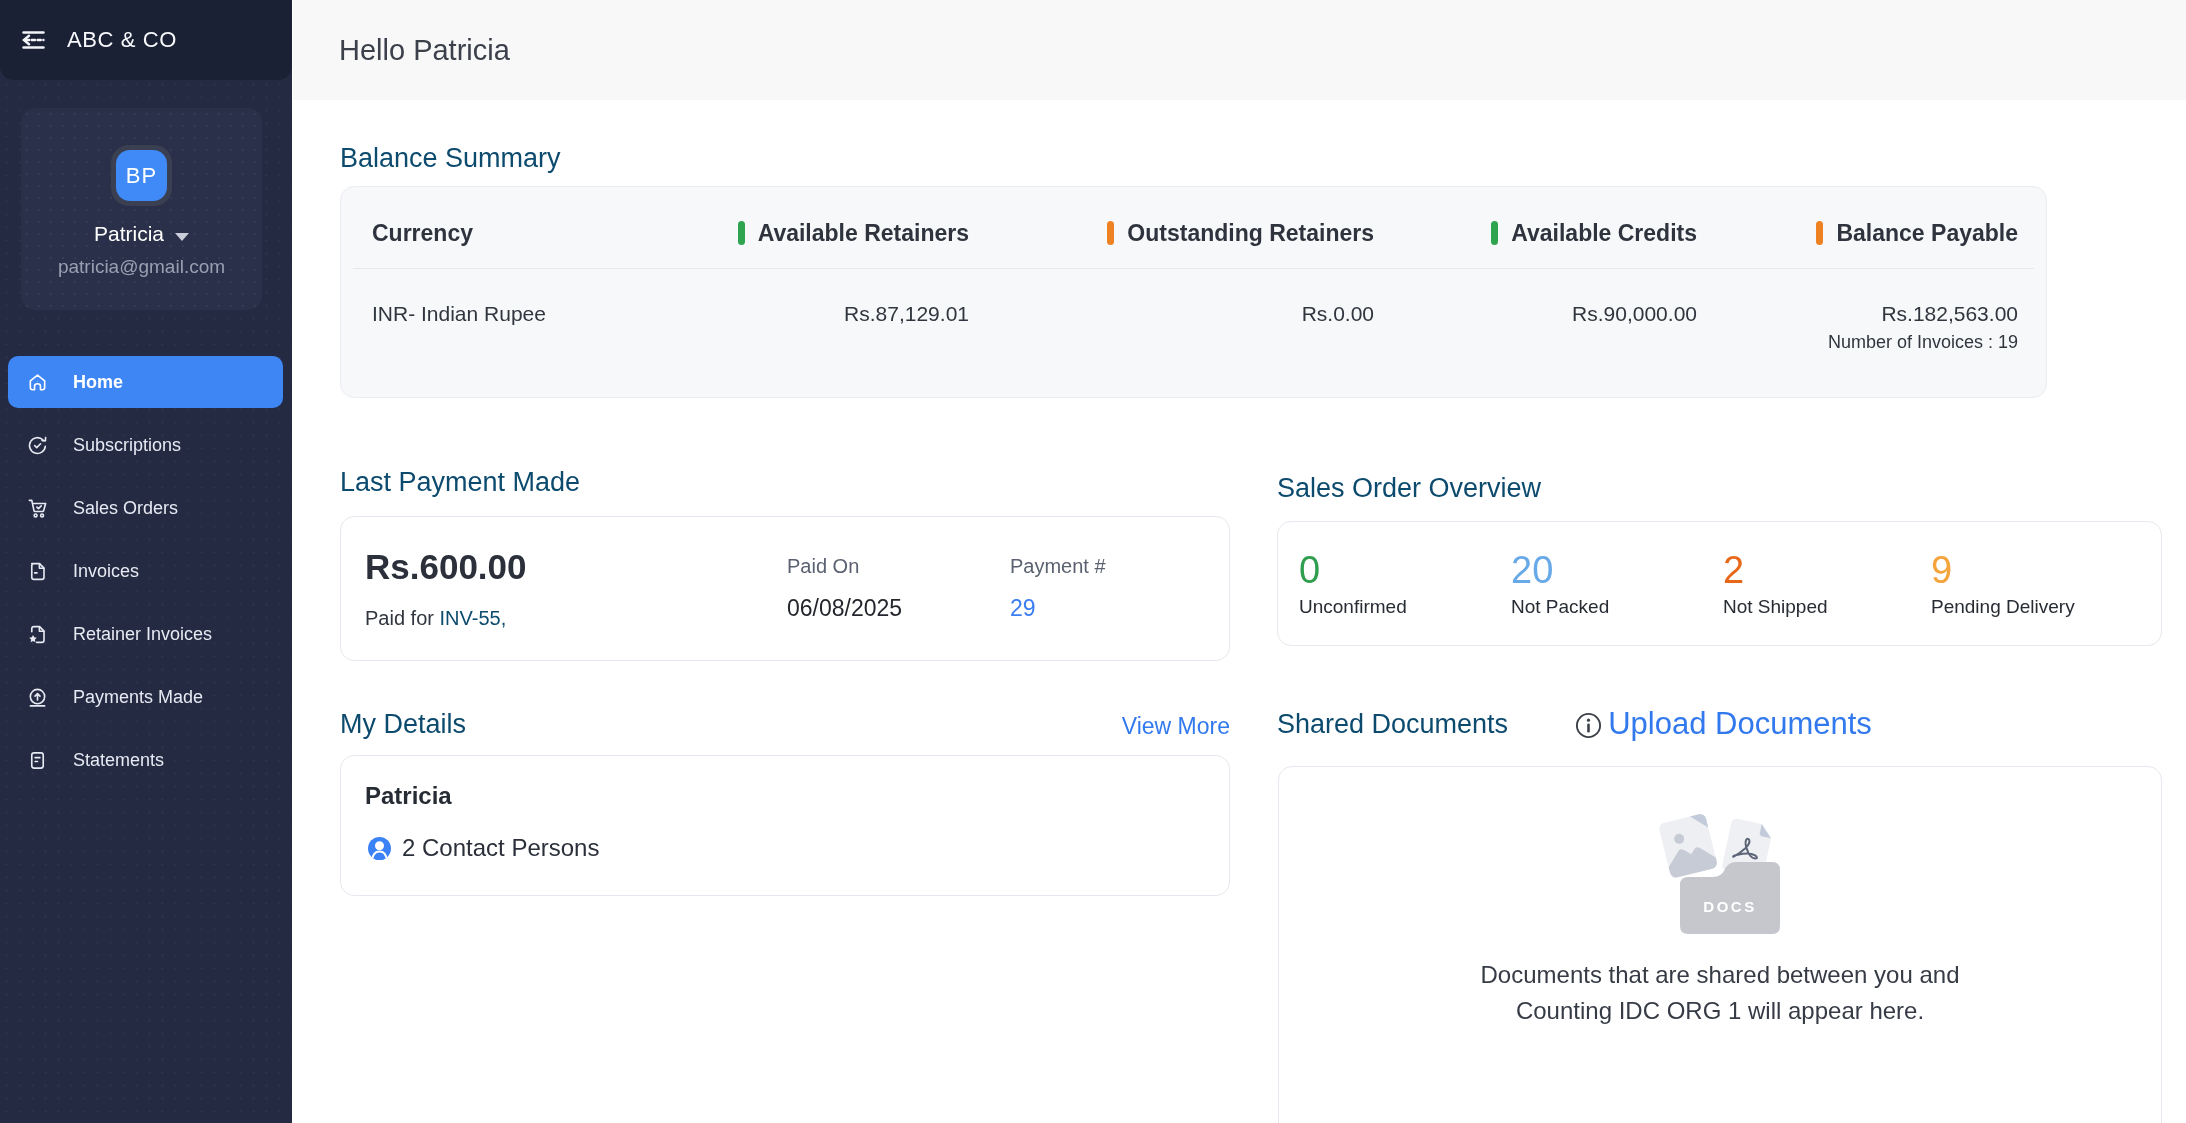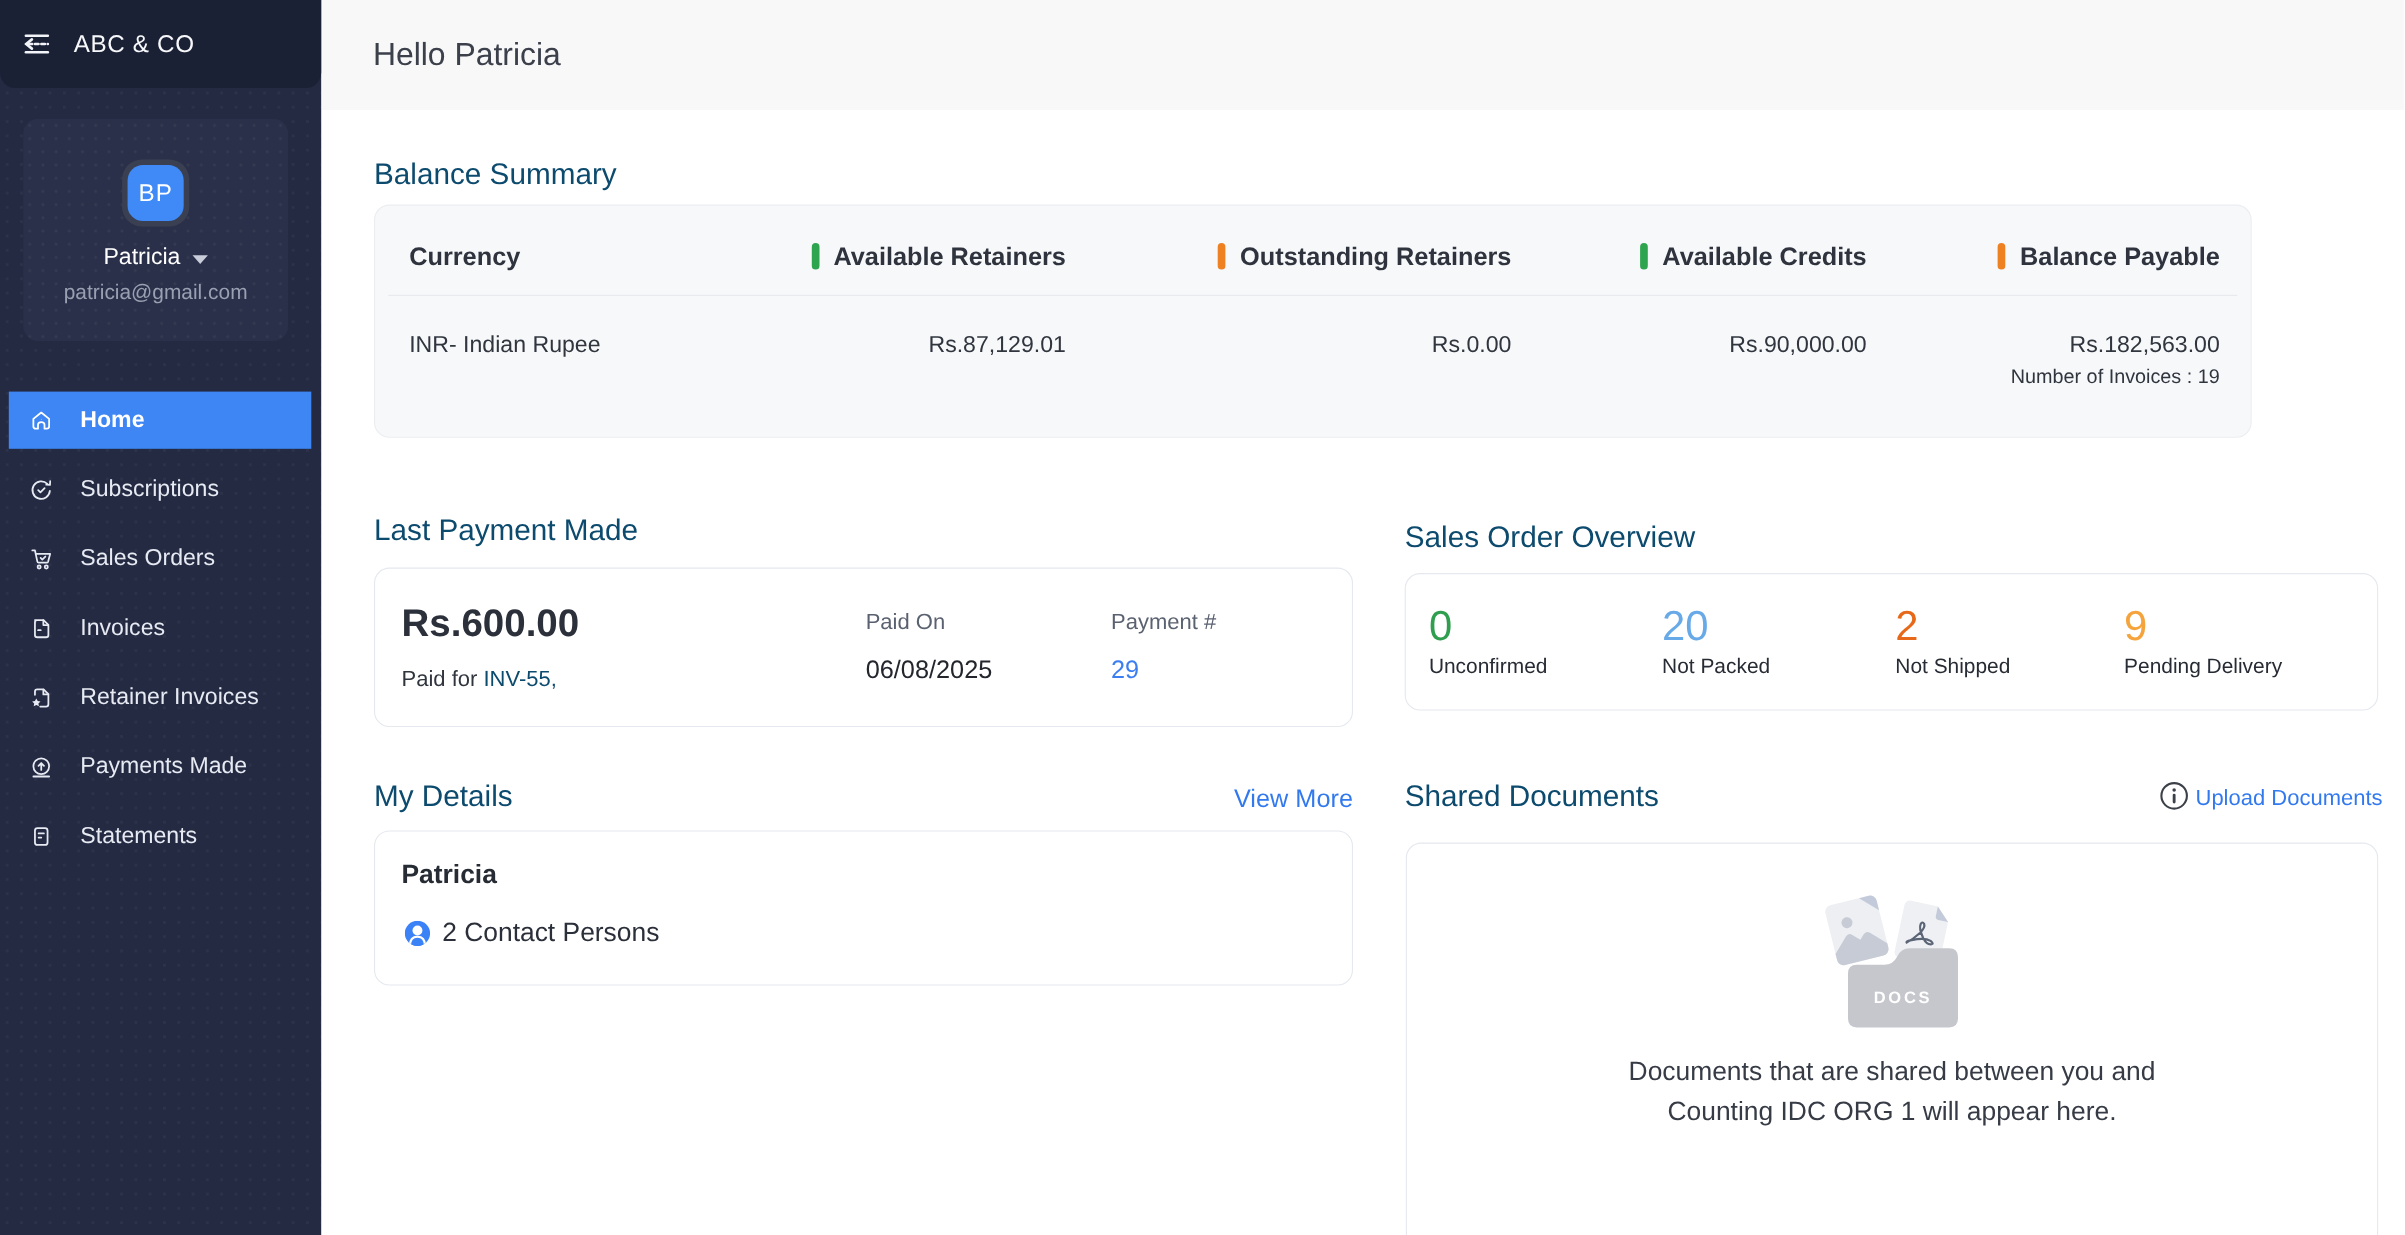--- a/index.html
+++ b/index.html
@@ -21,22 +21,22 @@
   .ring { width:61px; height:61px; background:#3a4052; border-radius:18px; margin:37px auto 0;
           display:flex; align-items:center; justify-content:center; }
   .av { width:51px; height:51px; background:#3f8af6; border-radius:14px; color:#fff; font-size:22px;
         line-height:51px; letter-spacing:1px; text-align:center; }
   .pname { margin-top:16px; color:#ffffff; font-size:21px; }
   .caret { display:inline-block; width:0; height:0; border-left:7px solid transparent;
            border-right:7px solid transparent; border-top:8px solid #c9cdda; margin-left:11px; }
   .pmail { margin-top:10px; color:#99a0b2; font-size:19px; }
 
   nav { position:absolute; left:8px; top:356px; width:275px; }
-  .ni { height:52px; margin-bottom:11px; border-radius:0; display:flex; align-items:center;
-        padding-left:19px; color:#e7eaf3; font-size:21px; }
+  .ni { height:52px; margin-bottom:11px; border-radius:10px; display:flex; align-items:center;
+        padding-left:19px; color:#e7eaf3; font-size:18px; }
   .ni svg { width:21px; height:21px; margin-right:25px; flex:none; }
   .ni.act { background:#3e86f4; color:#ffffff; font-weight:700; }
 
   
   .topbar { position:absolute; left:293px; top:0; width:1893px; height:100px; background:#f8f8f9; }
   .hello { position:absolute; left:46px; top:0; height:100px; line-height:100px; font-size:29px; color:#3b404b; }
 
   h2 { position:absolute; font-size:27px; font-weight:500; color:#0c4a6e; line-height:32px; }
 
   .card { position:absolute; background:#fff; border:1px solid #e5e8ee; border-radius:14px; }
@@ -206,21 +206,21 @@
         </defs>
       <circle cx="11.5" cy="11.5" r="11.5" fill="#3b82f6"></circle>
       <circle cx="11.5" cy="8.8" r="4.5" fill="#ffffff"></circle>
       <path d="M4.4 24 C4.4 17.2 7.4 14.4 11.5 14.4 C15.6 14.4 18.6 17.2 18.6 24 Z" fill="#3b82f6" stroke="#ffffff" stroke-width="2" clip-path="url(#pc)"></path>
     </svg>
     <span style="margin-left:11px; font-size:24px; color:#2a2f39;">2 Contact Persons</span>
   </div>
 </div>
 
 <h2 style="left:1277px; top:708px;">Shared Documents</h2>
-<div class="abs" style="left:1281px; top:710px; width:885px; text-align:right; font-size:20px; line-height:28px;">
+<div class="abs" style="left:1281px; top:710px; width:885px; text-align:center; font-size:31px; line-height:28px;">
   <svg width="27" height="27" viewBox="0 0 27 27" style="vertical-align:-5px; margin-right:6px;">
     <circle cx="13.5" cy="13.5" r="11.6" fill="none" stroke="#3c4048" stroke-width="1.9"></circle>
     <circle cx="13.5" cy="8.2" r="1.6" fill="#3c4048"></circle>
     <rect x="12.2" y="11.5" width="2.6" height="9" rx="1.3" fill="#3c4048"></rect>
   </svg><span class="link">Upload Documents</span>
 </div>
 <div class="card" style="left:1278px; top:766px; width:884px; height:454px;">
   <svg class="abs" style="left:380px; top:40px;" width="230" height="135" viewBox="0 0 230 135">
 
     <g transform="rotate(-14 32 34)">

